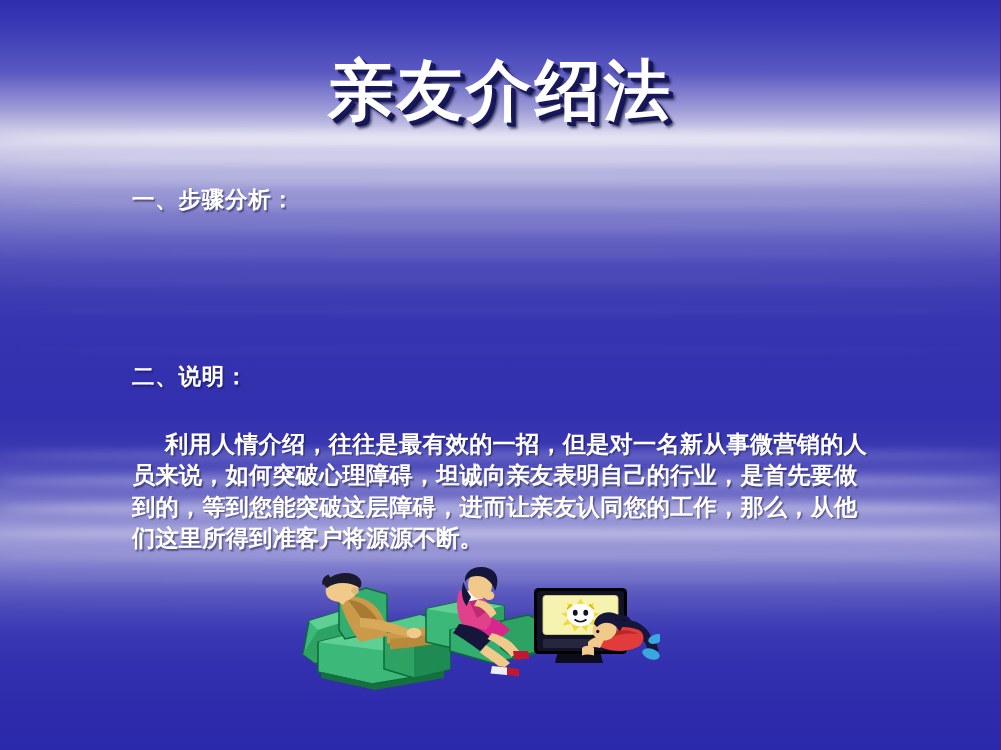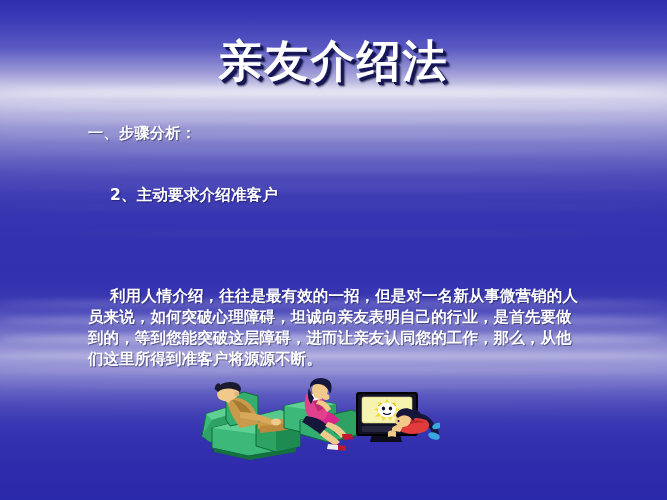--- a/index.html
+++ b/index.html
@@ -163,21 +163,21 @@
     <div class="streak" style="top:384px; height:4px;  background:rgba(255,255,255,0.09);"></div>
     <div class="streak" style="top:404px; height:3px;  background:rgba(255,255,255,0.06);"></div>
   </div>
 
   <div class="title-wrap">
     <span class="title">亲友介绍法</span>
   </div>
 
   <div class="body-text">
     <div class="txt heading1">一、步骤分析：</div>
-    <div class="txt item2">2、主动要求介绍准客户</div>
+    <div class="txt heading2">二、说明：</div>
     <div class="para">    利用人情介绍，往往是最有效的一招，但是对一名新从事微营销的人员来说，如何突破心理障碍，坦诚向亲友表明自己的行业，是首先要做到的，等到您能突破这层障碍，进而让亲友认同您的工作，那么，从他们这里所得到准客户将源源不断。</div>
   </div>
 
   <div class="clipart">
     <svg viewBox="0 0 240 86" xmlns="http://www.w3.org/2000/svg" shape-rendering="geometricPrecision">
       <g>
 
         <g>
           <path d="M6,38 L32,30 L44,34 L44,58 L10,66 L2,60 Z" fill="#3cb878" stroke="#0d6b39" stroke-width="1"></path>
           <path d="M6,38 L32,30 L44,34 L12,44 Z" fill="#5fd094"></path>

